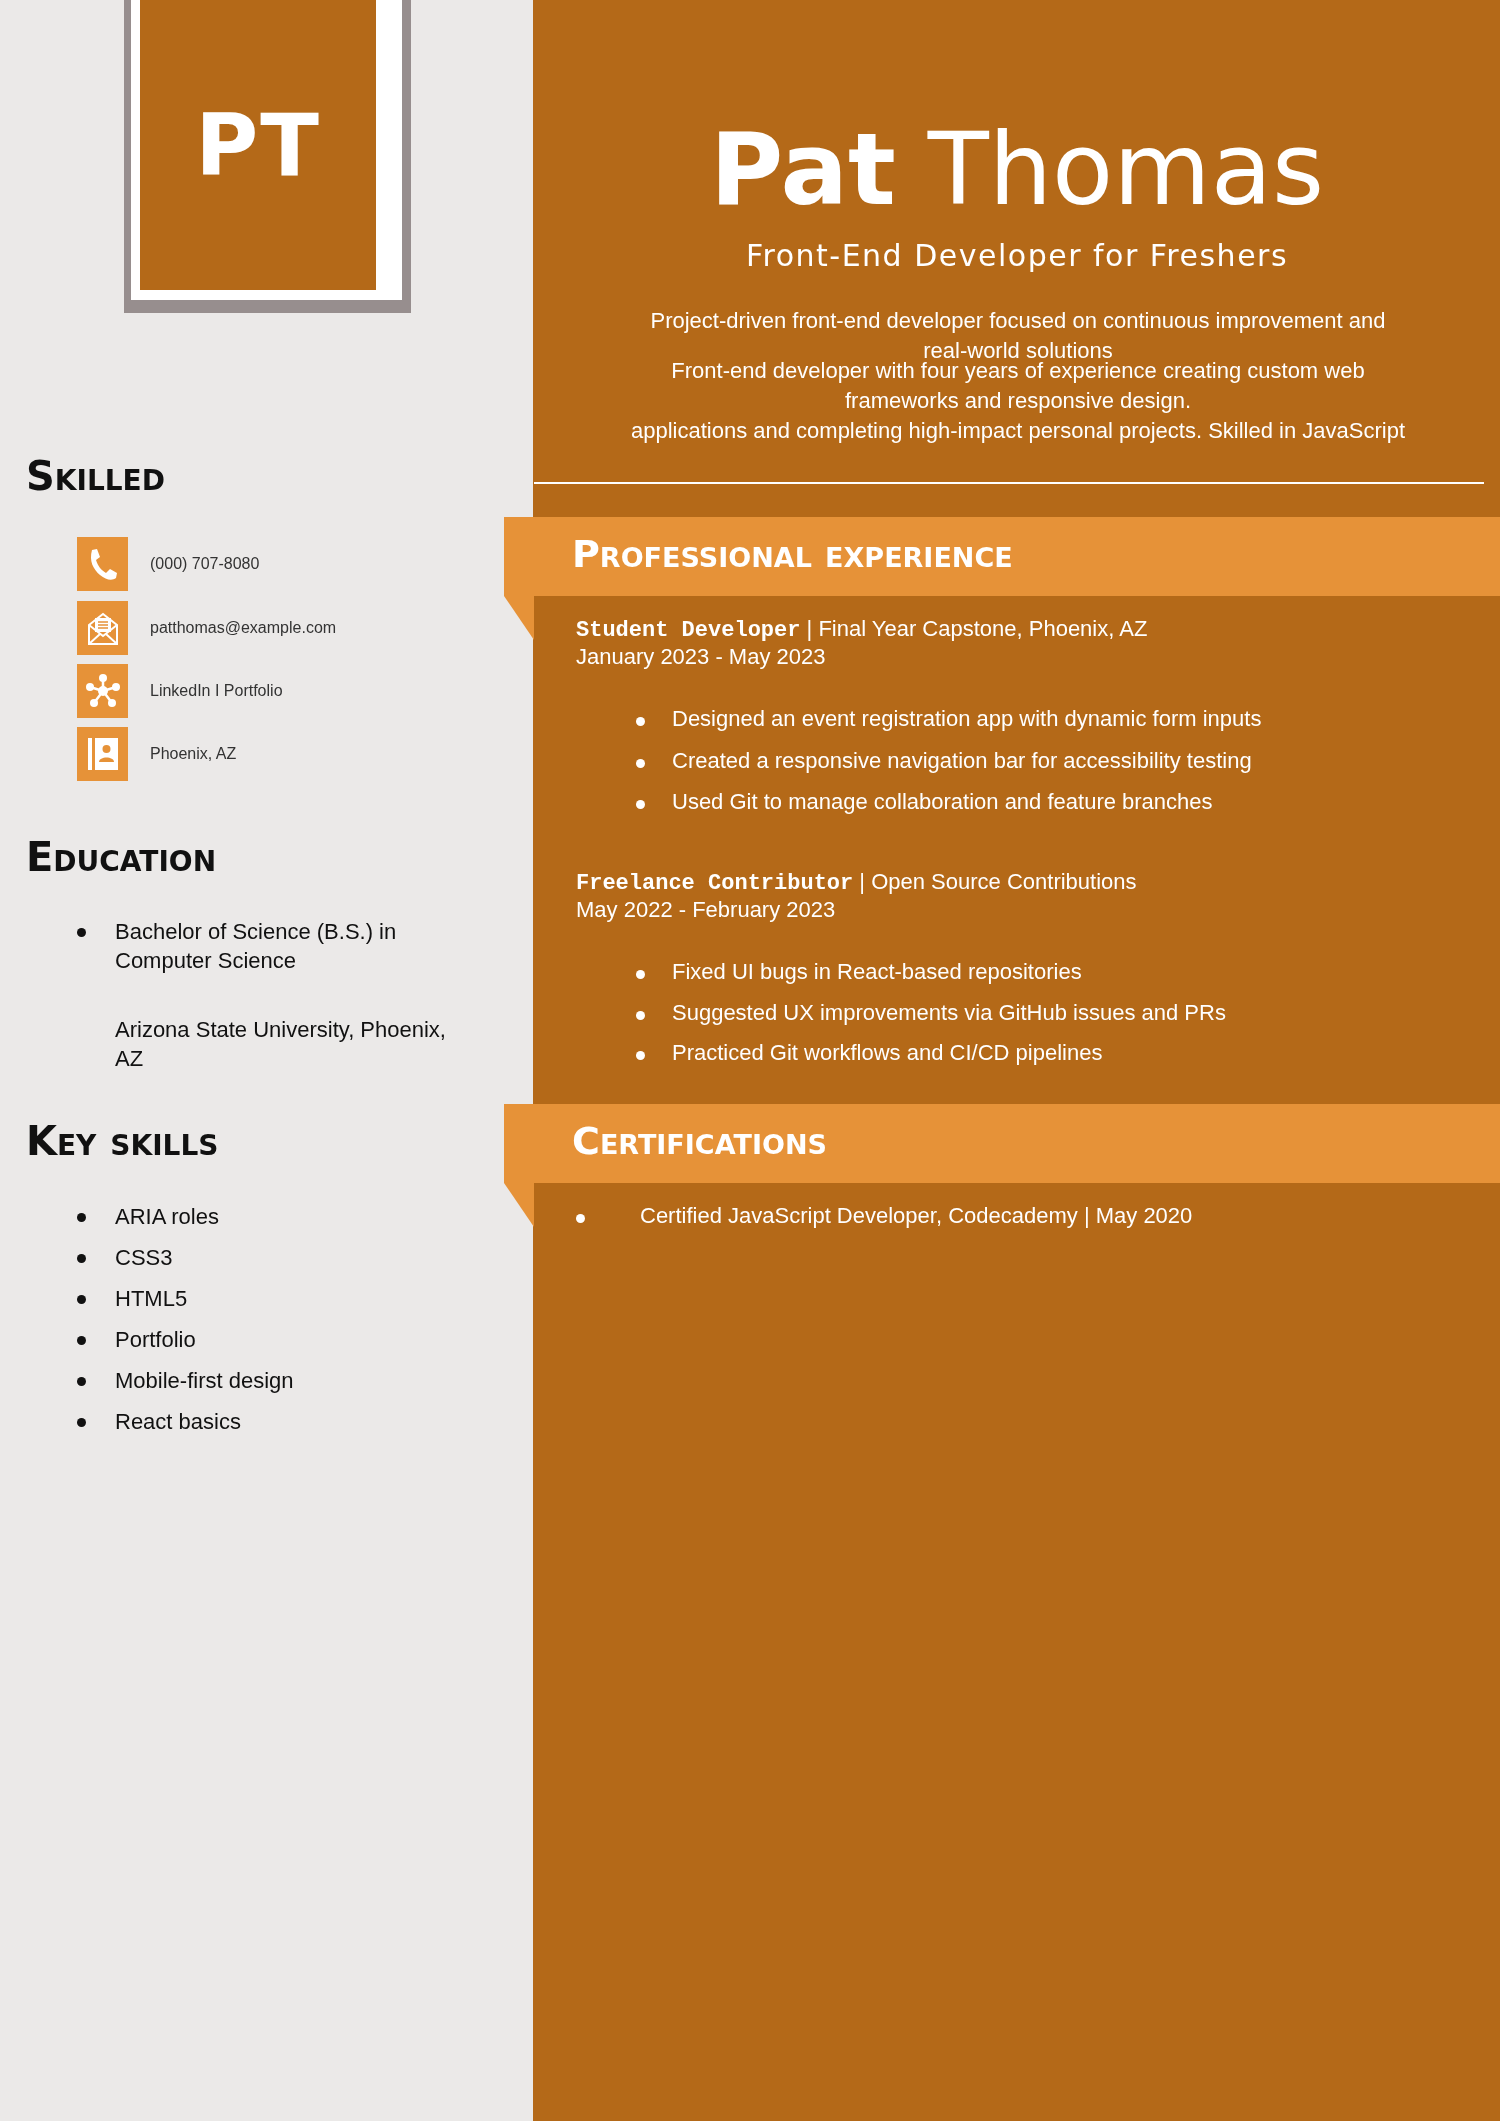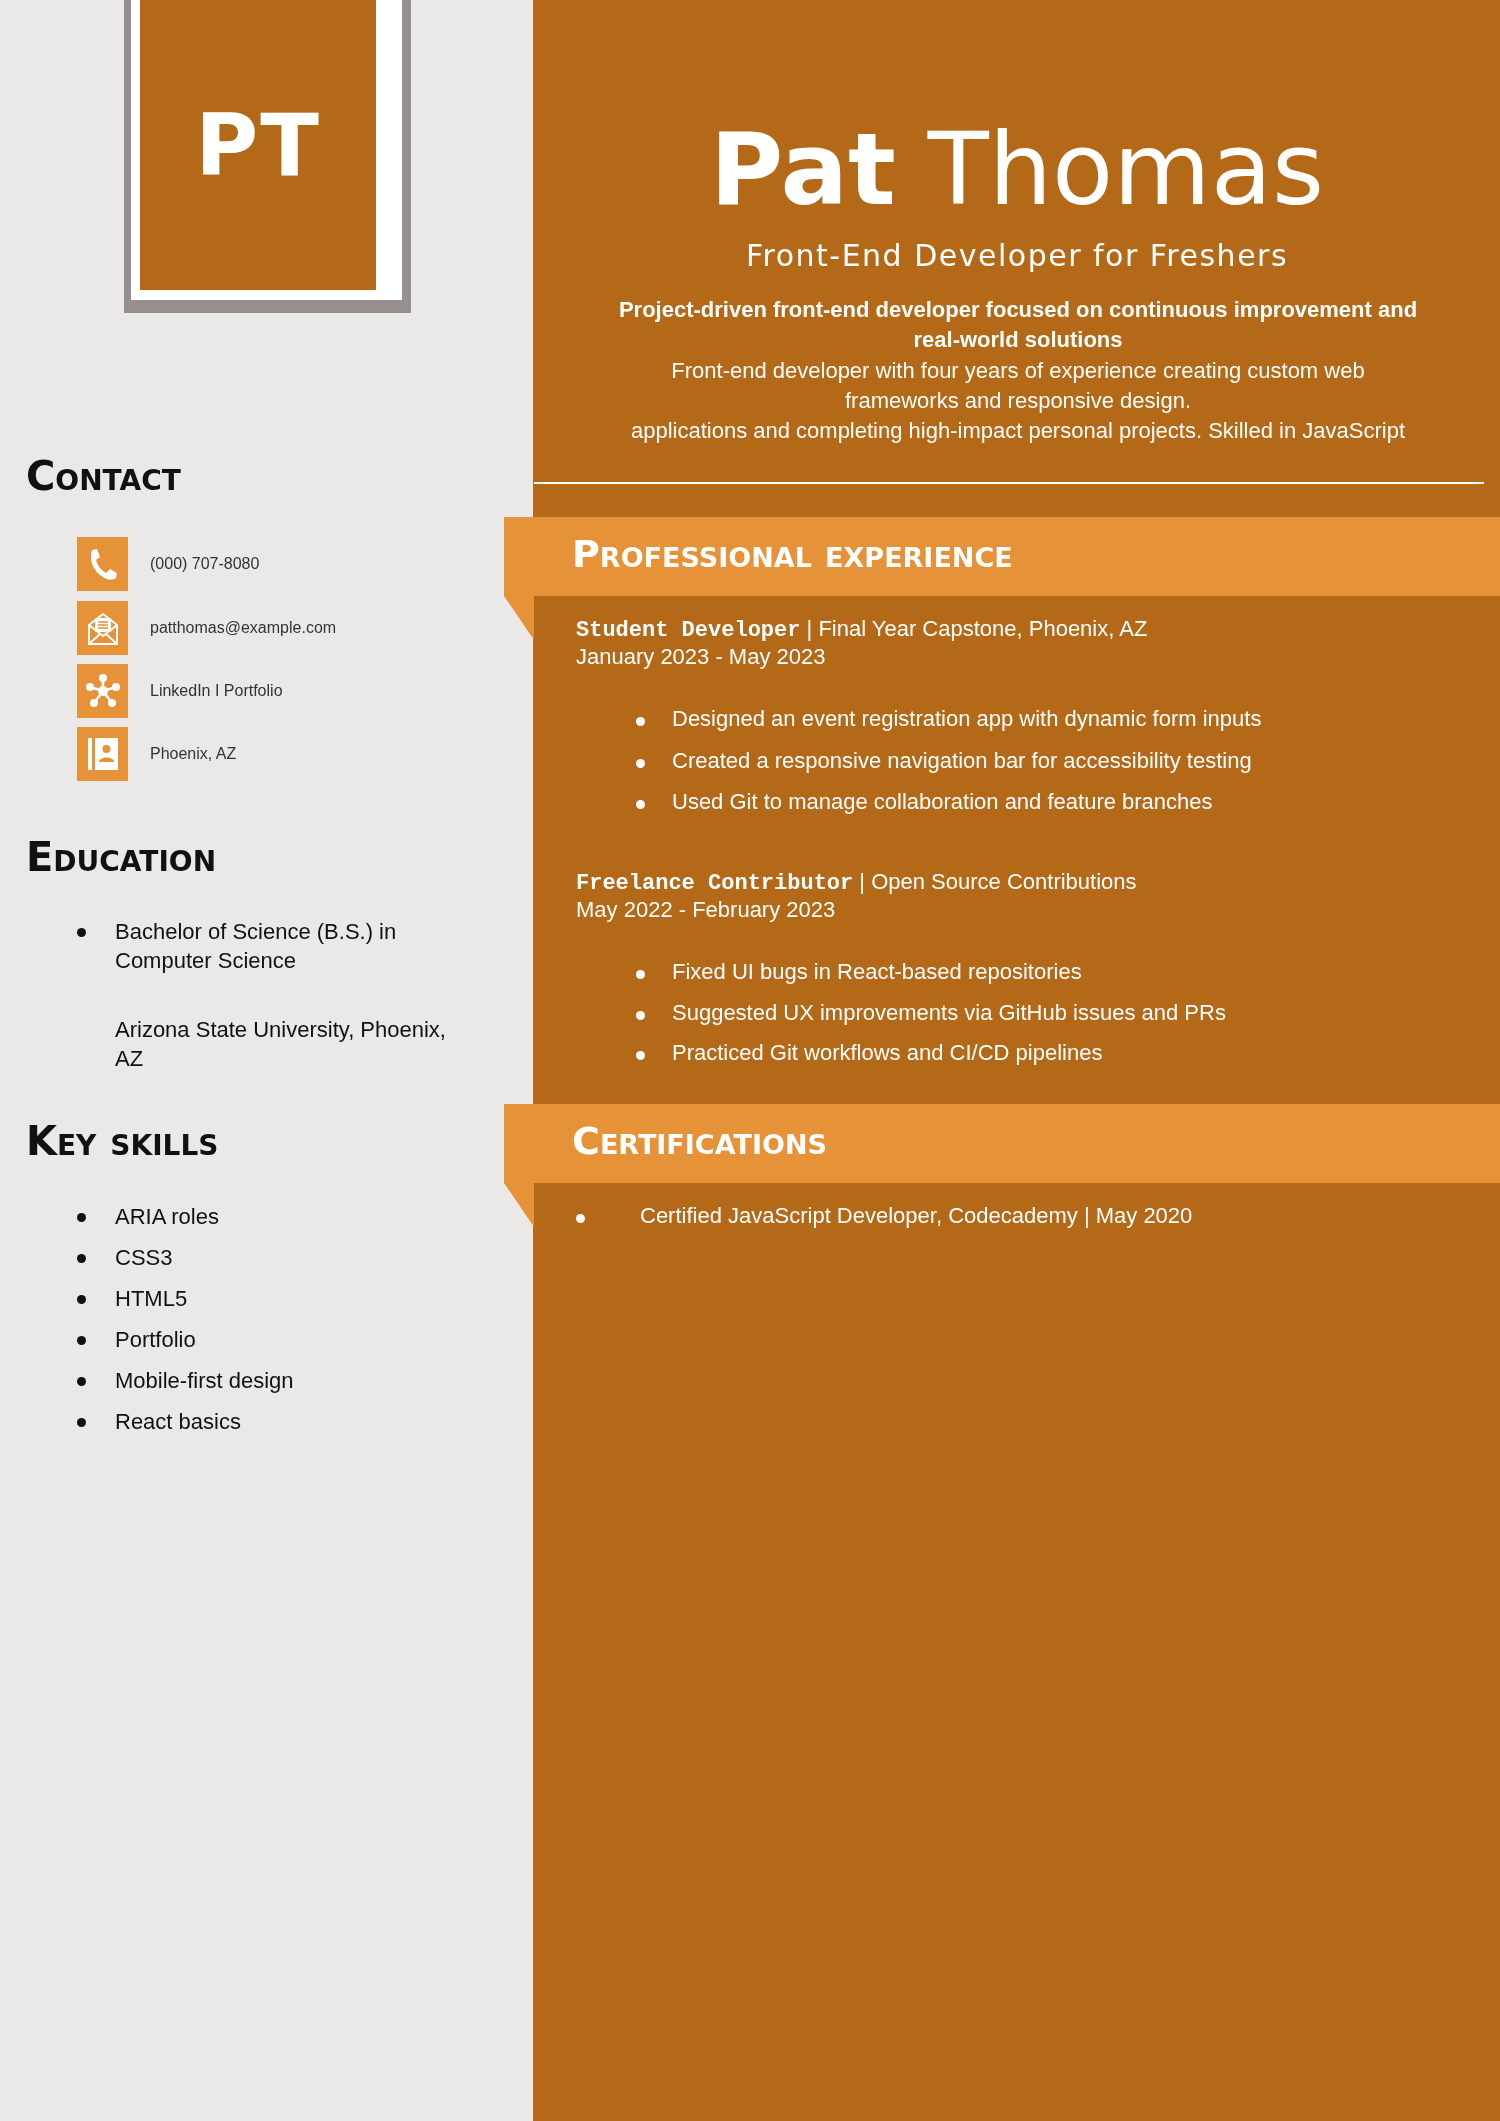--- a/index.html
+++ b/index.html
@@ -15,21 +15,21 @@
   .cicon{width:51px;height:54px;background:#e69238;display:flex;align-items:center;justify-content:center;}
   .ctext{margin-left:73px;font-size:16px;color:#333;position:absolute;left:-77px;white-space:nowrap;}
   .ctext{left:73px;margin-left:0;}
   .bul{position:relative;font-size:22px;color:#111;line-height:29px;}
   .bul .dot{position:absolute;left:77px;top:11px;width:9px;height:9px;border-radius:50%;background:#111;}
   .bul .t{position:absolute;left:115px;white-space:nowrap;}
   .name{position:absolute;left:534px;width:966px;top:110px;text-align:center;color:#fff;font-family:"DejaVu Sans",sans-serif;font-size:100px;line-height:120px;}
   .name b{font-weight:bold;}
   .name span.l{font-weight:normal;}
   .role{position:absolute;left:534px;width:966px;top:238px;text-align:center;color:#fff;font-family:"DejaVu Sans",sans-serif;font-weight:normal;font-size:30px;letter-spacing:1.5px;}
-  .tagline{position:absolute;left:570px;width:896px;top:295px;text-align:center;color:#fff;font-weight:bold;font-size:22px;line-height:30px;}
+  .tagline{position:absolute;left:570px;width:896px;top:306px;text-align:center;color:#fff;font-weight:normal;font-size:22px;line-height:30px;}
   .summary{position:absolute;left:570px;width:896px;top:356px;text-align:center;color:#fff;font-size:22px;line-height:30px;}
   .divider{position:absolute;left:534px;top:482px;width:950px;height:2px;background:#fff;}
   .banner{position:absolute;left:504px;width:996px;height:79px;background:#e69238;}
   .banner-tail{position:absolute;left:504px;width:30px;height:44px;}
   .banner-title{position:absolute;left:572px;color:#fff;font-family:"DejaVu Sans",sans-serif;font-weight:bold;font-size:38px;font-variant:small-caps;white-space:nowrap;}
   .job-head{position:absolute;left:576px;color:#fff;font-size:22px;line-height:28px;white-space:nowrap;}
   .job-head b{font-weight:bold;font-family:Liberation Mono, monospace;}
   .wbul{position:absolute;left:0;color:#fff;font-size:22px;white-space:nowrap;}
   .wbul .dot{position:absolute;width:9px;height:9px;border-radius:50%;background:#fff;}
 </style>
@@ -38,21 +38,21 @@
 
 <div class="left"></div>
 <div class="right"></div>
 
 <div class="mono-frame"></div>
 <div class="mono-white"></div>
 <div class="mono-orange">
   <span class="mono-text">PT</span>
 </div>
 
-<div class="lh" style="top:453px">Contact</div>
+<div class="lh" style="top:453px">Skilled</div>
 
 <div class="contact-row" style="top:537px">
   <div class="cicon">
     <svg width="34" height="36" viewBox="0 0 34 36">
         <path d="M6 4 L11 3 L14 11 L10 14 C12 20 15 24 20 27 L24 23 L31 27 L30 32 C26 35 20 34 14 29 C7 23 3 15 6 4 Z" fill="#fff"></path>
       </svg>
   </div>
   <span class="ctext">(000) 707-8080</span>
 </div>
 

